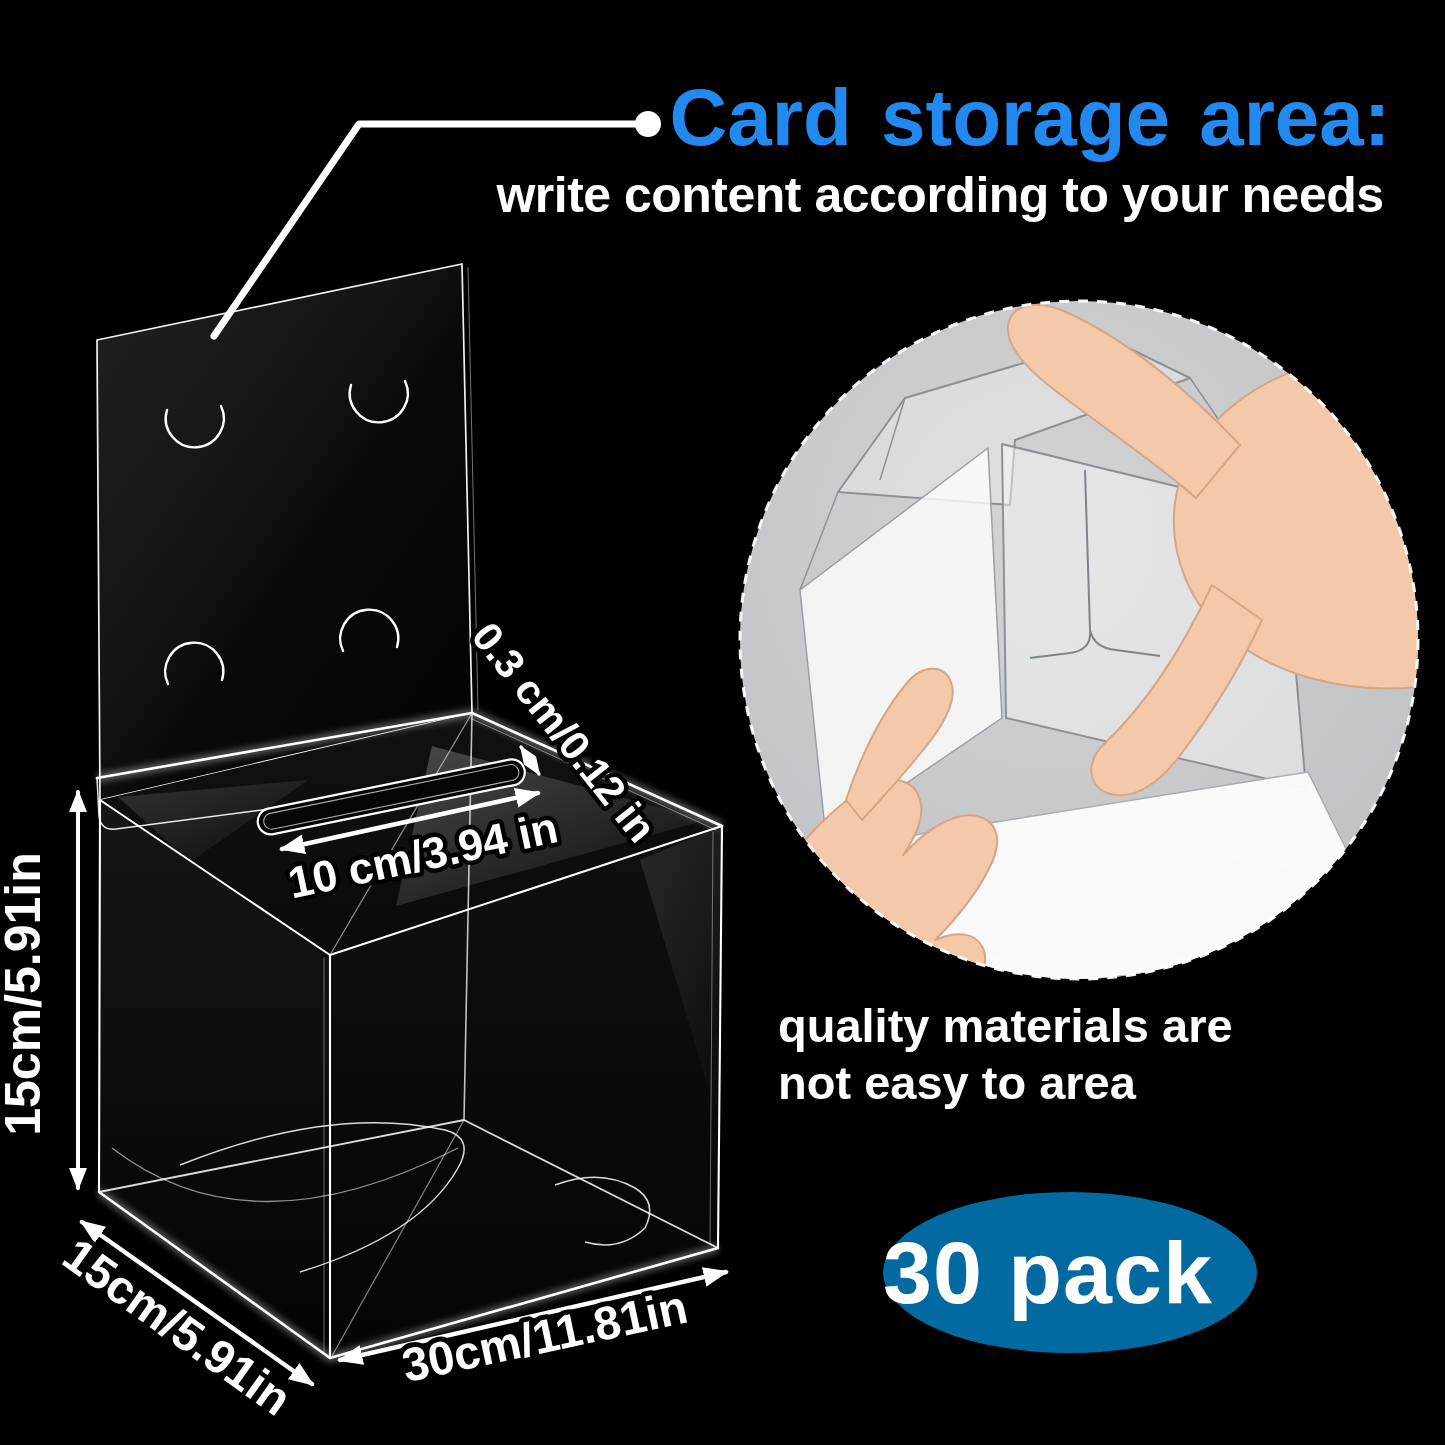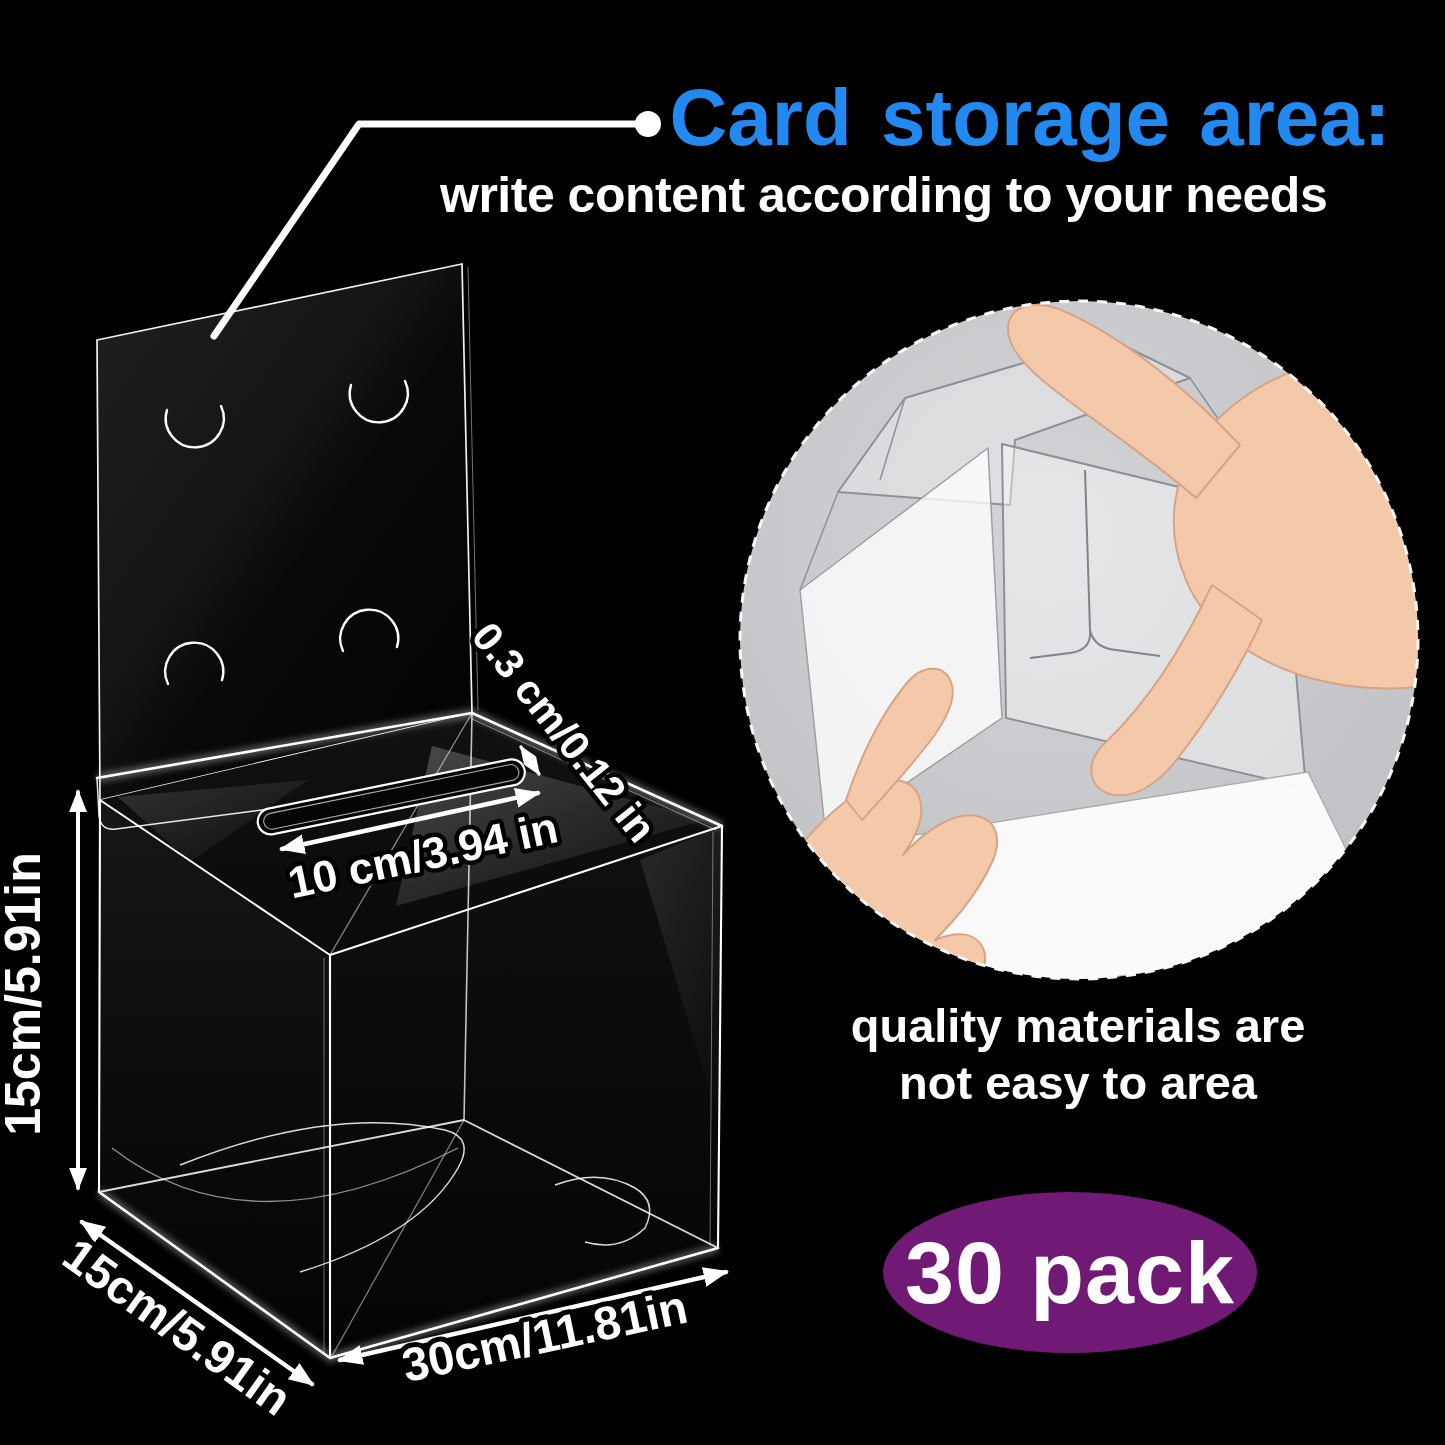--- a/index.html
+++ b/index.html
@@ -7,30 +7,30 @@
     position:relative;width:1445px;height:1445px;background:#000;overflow:hidden;
     font-family:"Liberation Sans","DejaVu Sans",sans-serif;
   }
   .stage svg{position:absolute;left:0;top:0;}
   .page-title{
     position:absolute;left:560px;top:72px;width:940px;text-align:center;
     font-size:80px;font-weight:800;letter-spacing:0px;word-spacing:7px;
     color:#2289f0;white-space:nowrap;
   }
   .page-subtitle{
-    position:absolute;left:440px;top:166px;width:1000px;text-align:left;
+    position:absolute;left:440px;top:166px;width:1000px;text-align:center;
     font-size:50px;font-weight:800;letter-spacing:-0.5px;color:#ffffff;white-space:nowrap;
   }
   .photo-caption{
-    position:absolute;left:778px;top:997px;width:600px;text-align:center;
+    position:absolute;left:778px;top:997px;width:600px;
     font-size:47px;line-height:57px;font-weight:800;color:#ffffff;
   }
   .pack-badge{
     position:absolute;left:883px;top:1192px;width:374px;height:161px;
-    background:#701a75;border-radius:50%;text-align:center;
+    background:#0369a1;border-radius:50%;
   }
   .pack-badge span{
     display:inline-block;line-height:161px;font-size:88px;font-weight:800;color:#fff;
     letter-spacing:1px;
   }
 </style>
 </head>
 <body>
 
 <div class="stage">

